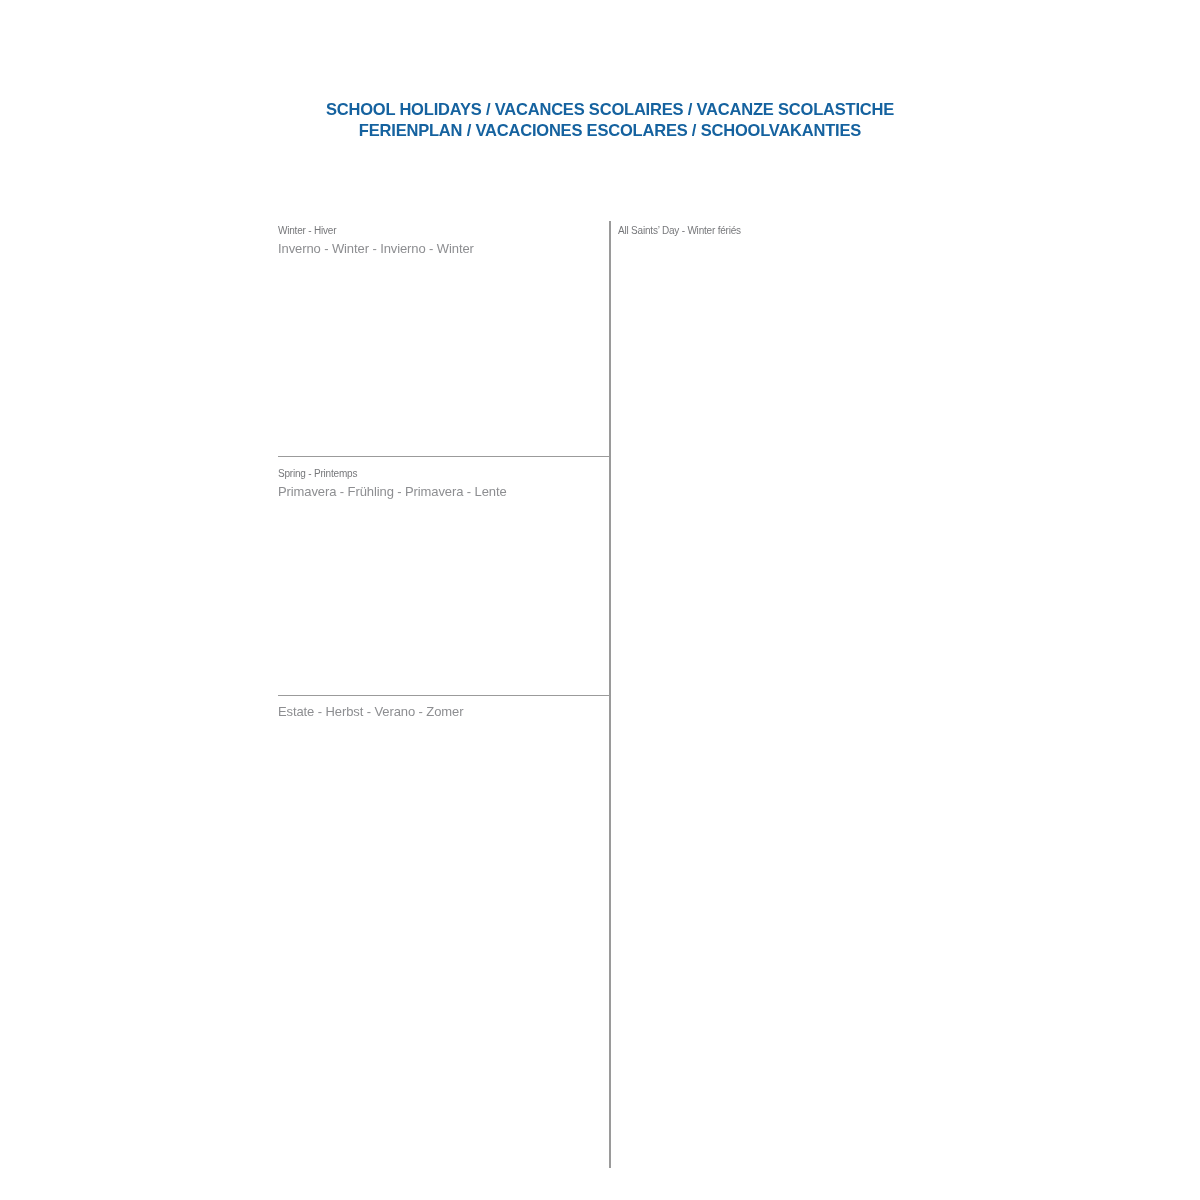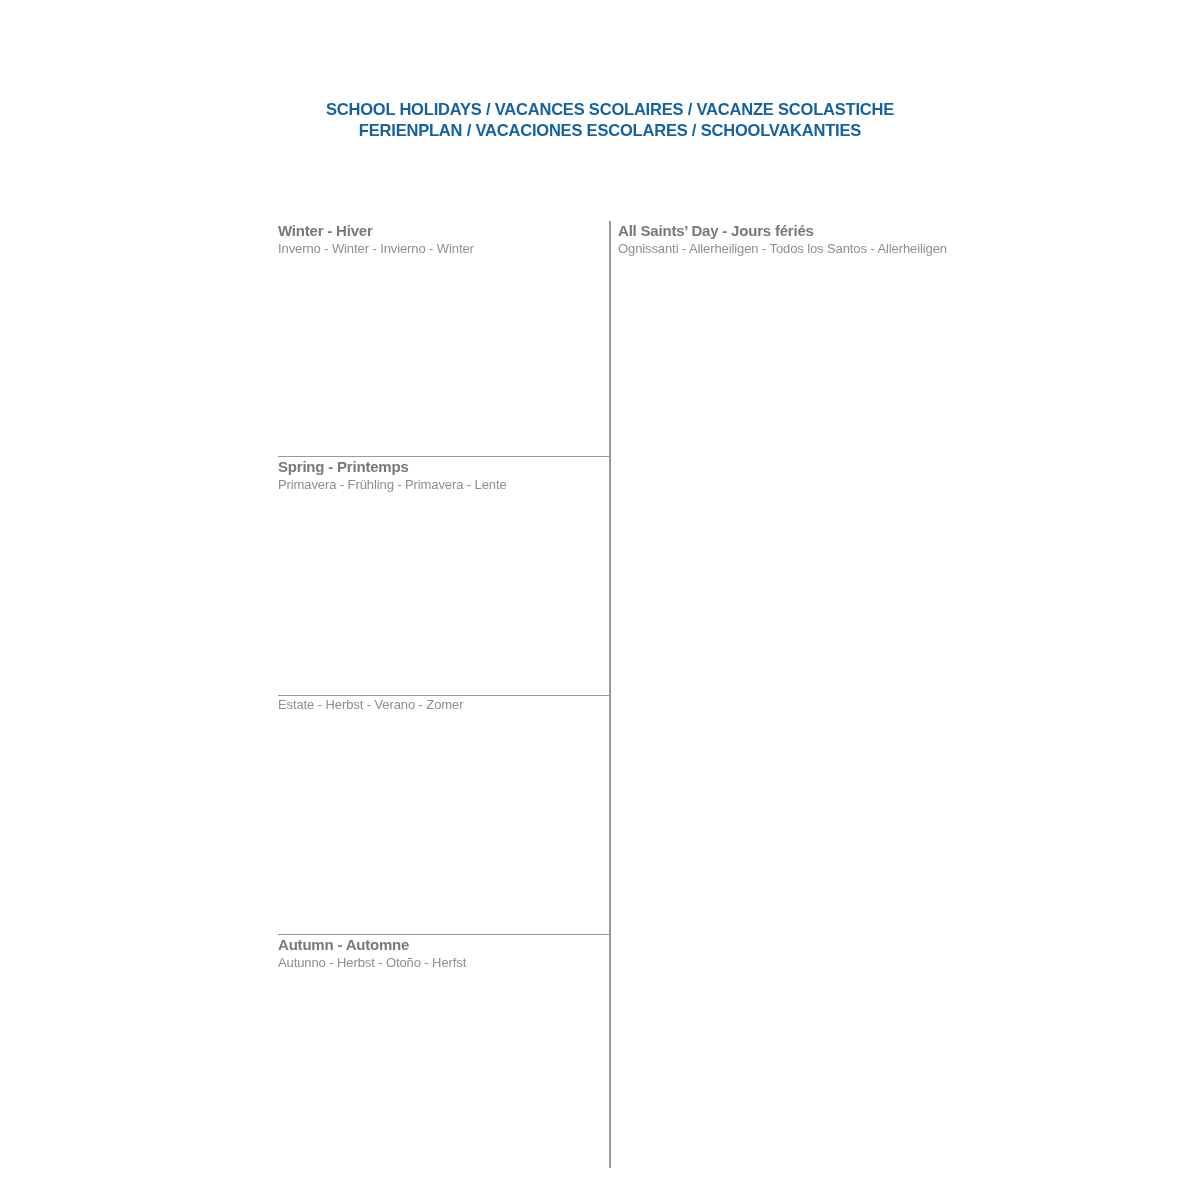--- a/index.html
+++ b/index.html
@@ -48,30 +48,31 @@
     top: 183px;
     width: 1.5px;
     height: 947px;
     background: #9a9a9a;
   }
   .season-section {
     box-sizing: border-box;
   }
   .season-section.bordered {
     border-top: 1.5px solid #9b9b9b;
+    padding-top: 7px;
   }
   .sec-winter  { height: 235px; }
   .sec-spring  { height: 239px; }
   .sec-summer  { height: 239px; }
   .sec-autumn  { height: 234px; }
   .section-title {
     margin: 0;
     color: #77787B;
-    font-weight: bold;
-    font-size: 15px;
+    font-weight: normal;
+    font-size: 10px;
     line-height: 19px;
     letter-spacing: -0.2px;
   }
   .section-subtitle {
     margin: 1px 0 0 0;
     color: #8D8E91;
     font-size: 13px;
     line-height: 16px;
     letter-spacing: -0.1px;
   }
@@ -95,29 +96,24 @@
 
     <div class="season-section sec-spring bordered">
       <p class="section-title">Spring - Printemps</p>
       <p class="section-subtitle">Primavera - Frühling - Primavera - Lente</p>
     </div>
 
     <div class="season-section sec-summer bordered">
       <p class="section-subtitle">Estate - Herbst - Verano - Zomer</p>
     </div>
 
-    <div class="season-section sec-autumn bordered">
-      <p class="section-title">Autumn - Automne</p>
-      <p class="section-subtitle">Autunno - Herbst - Otoño - Herfst</p>
-    </div>
 
   </div>
 
   <div class="v-divider"></div>
 
   <div class="col-right">
     <div class="season-section">
-      <p class="section-title">All Saints’ Day - Jours fériés</p>
-      <p class="section-subtitle">Ognissanti - Allerheiligen - Todos los Santos - Allerheiligen</p>
+      <p class="section-title">All Saints’ Day - Winter fériés</p>
     </div>
   </div>
 
 </div>
 
 </body></html>

